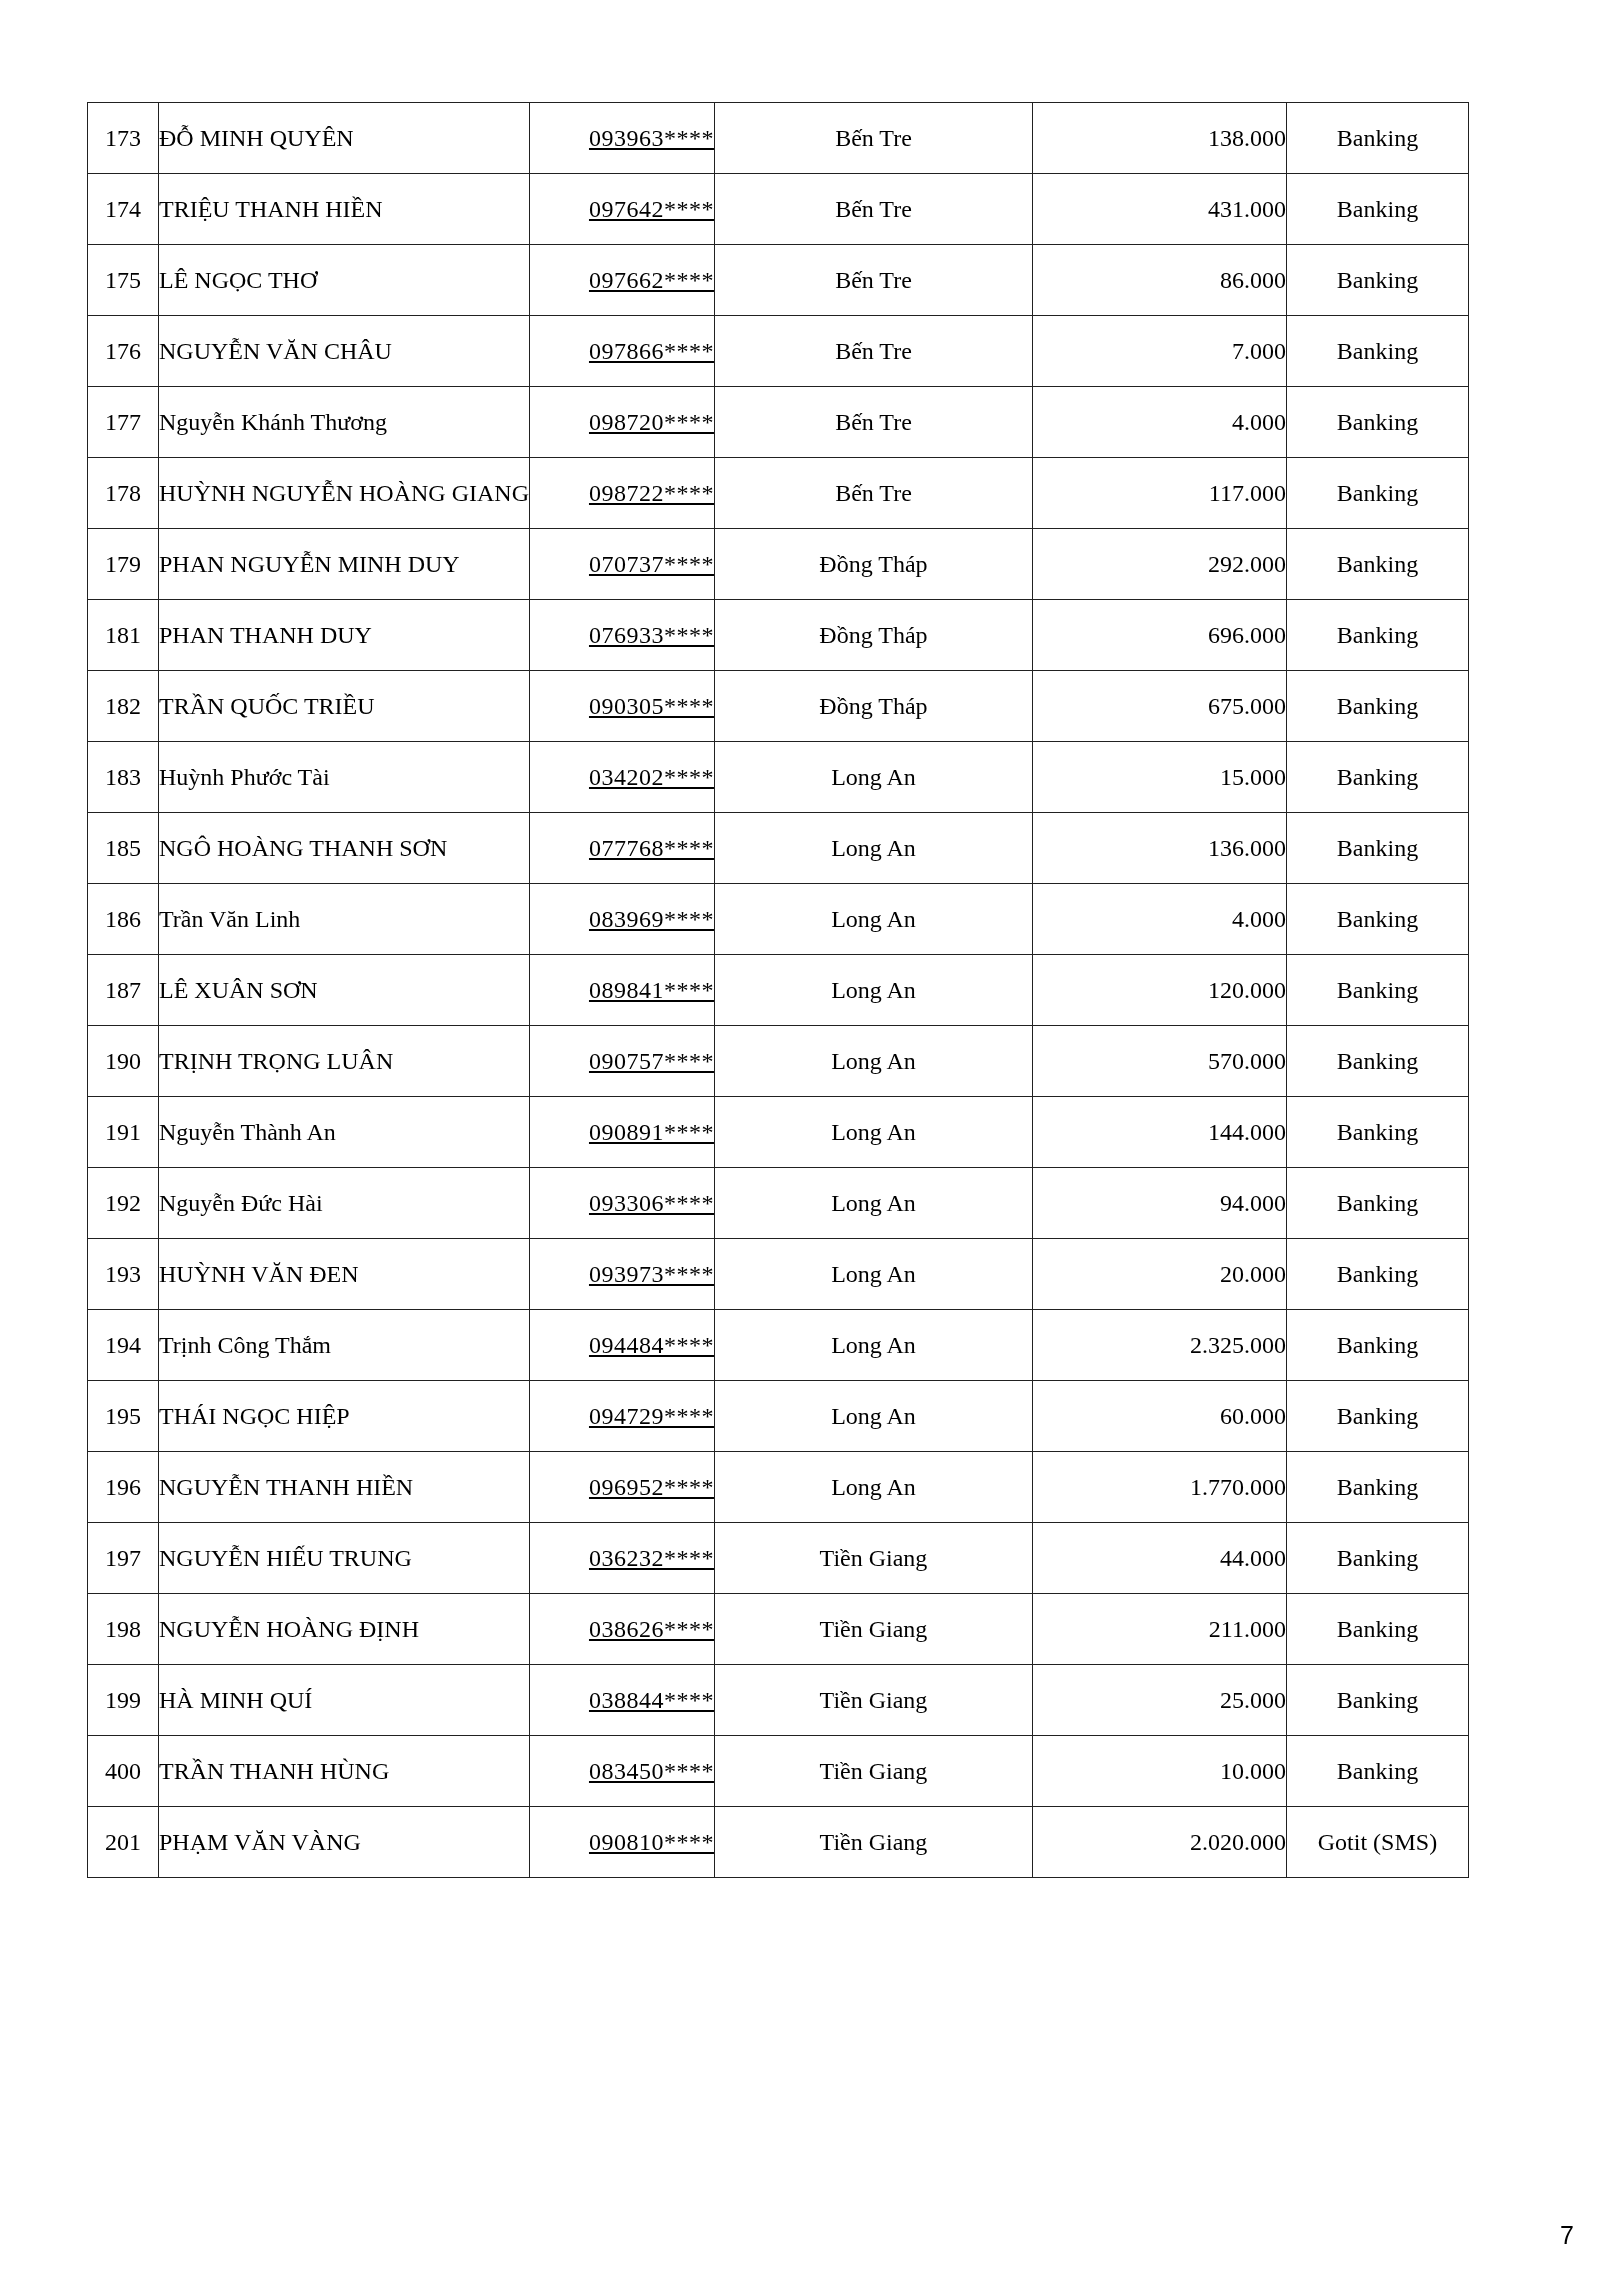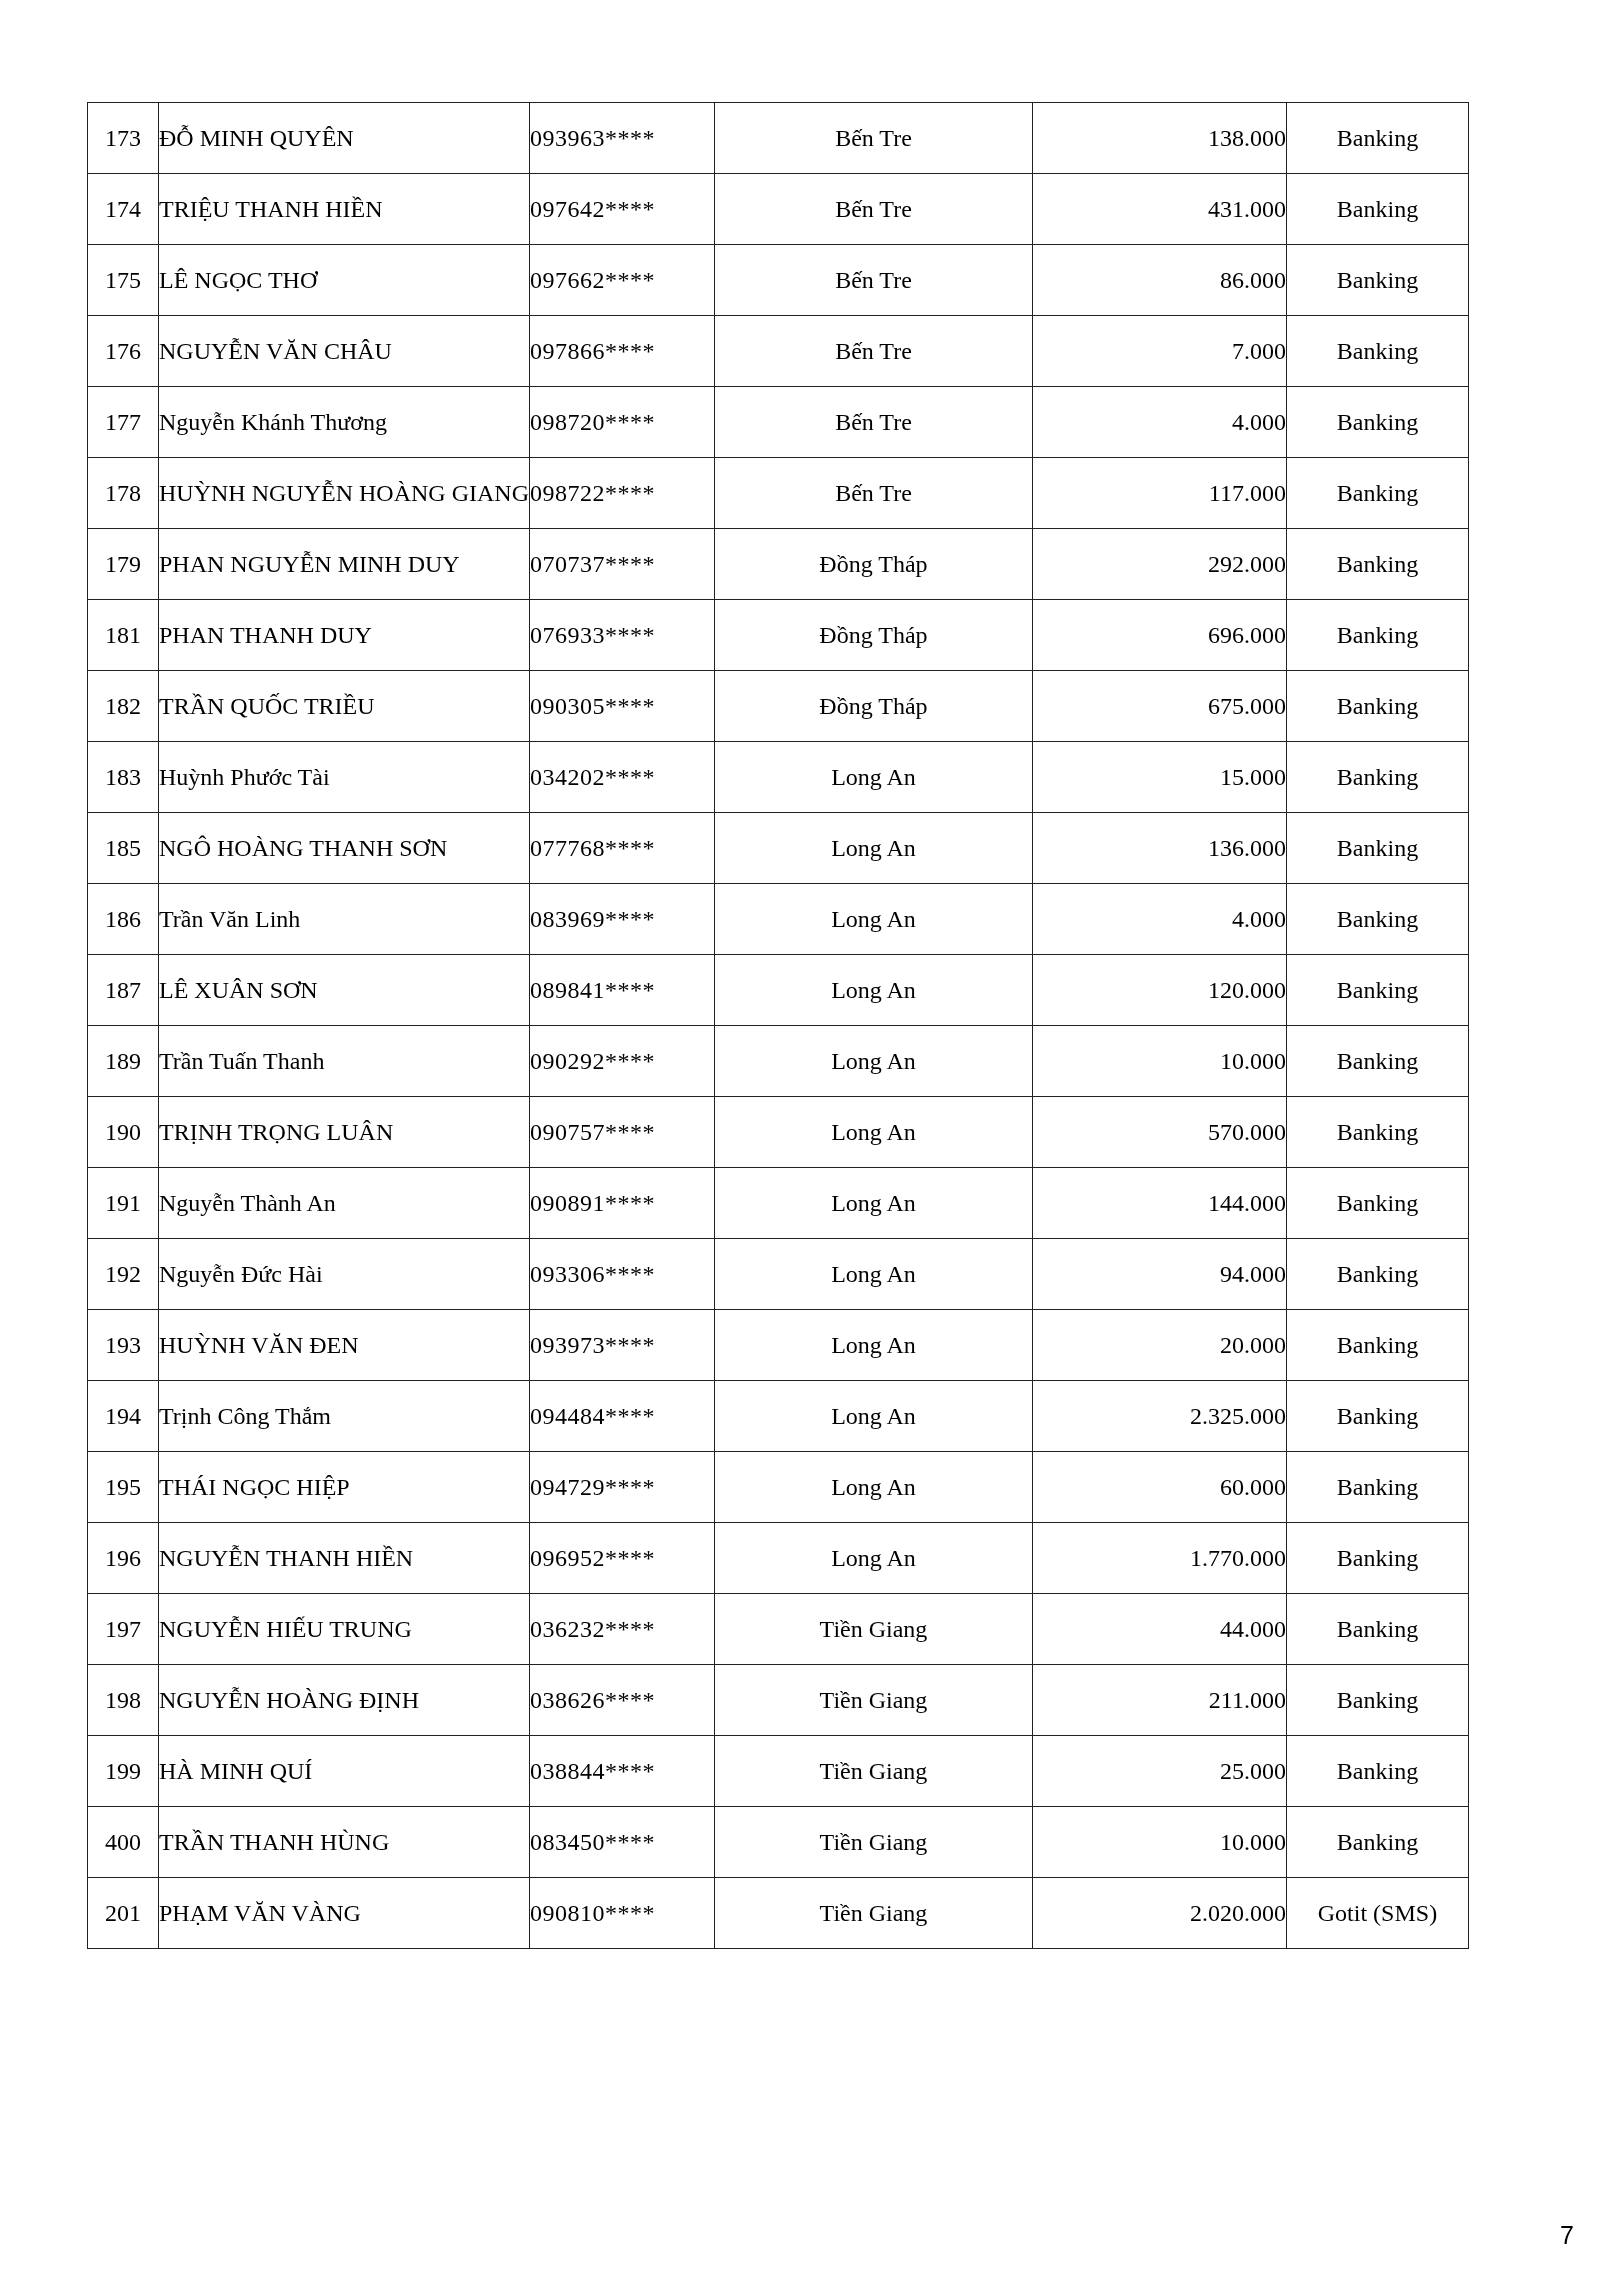--- a/index.html
+++ b/index.html
@@ -26,21 +26,21 @@
     height: 70px;
     padding: 0;
     font-size: 24px;
     line-height: 1.1;
     vertical-align: middle;
     overflow: hidden;
     background: #ffffff;
   }
   td.col-no       { text-align: center; }
   td.col-name     { text-align: left; padding-left: 5.5px; white-space: nowrap; margin-left: 14px; }
-  td.col-phone    { text-align: left; letter-spacing: 0.5px; }
+  td.col-phone    { text-align: right; letter-spacing: 0.5px; text-decoration: underline; }
   td.col-province { text-align: center; }
   td.col-amount   { text-align: right; padding-right: 11px; }
   td.col-method   { text-align: center; }
   .page-number {
     position: absolute;
     left: 1560px;
     top: 2221px;
     font-family: "Liberation Sans", sans-serif;
     font-size: 25px;
     color: #000000;
@@ -157,28 +157,20 @@
       </tr>
       <tr>
         <td class="col-no">187</td>
         <td class="col-name">LÊ XUÂN SƠN</td>
         <td class="col-phone">089841****</td>
         <td class="col-province">Long An</td>
         <td class="col-amount">120.000</td>
         <td class="col-method">Banking</td>
       </tr>
       <tr>
-        <td class="col-no">189</td>
-        <td class="col-name">Trần Tuấn Thanh</td>
-        <td class="col-phone">090292****</td>
-        <td class="col-province">Long An</td>
-        <td class="col-amount">10.000</td>
-        <td class="col-method">Banking</td>
-      </tr>
-      <tr>
         <td class="col-no">190</td>
         <td class="col-name">TRỊNH TRỌNG LUÂN</td>
         <td class="col-phone">090757****</td>
         <td class="col-province">Long An</td>
         <td class="col-amount">570.000</td>
         <td class="col-method">Banking</td>
       </tr>
       <tr>
         <td class="col-no">191</td>
         <td class="col-name">Nguyễn Thành An</td>

